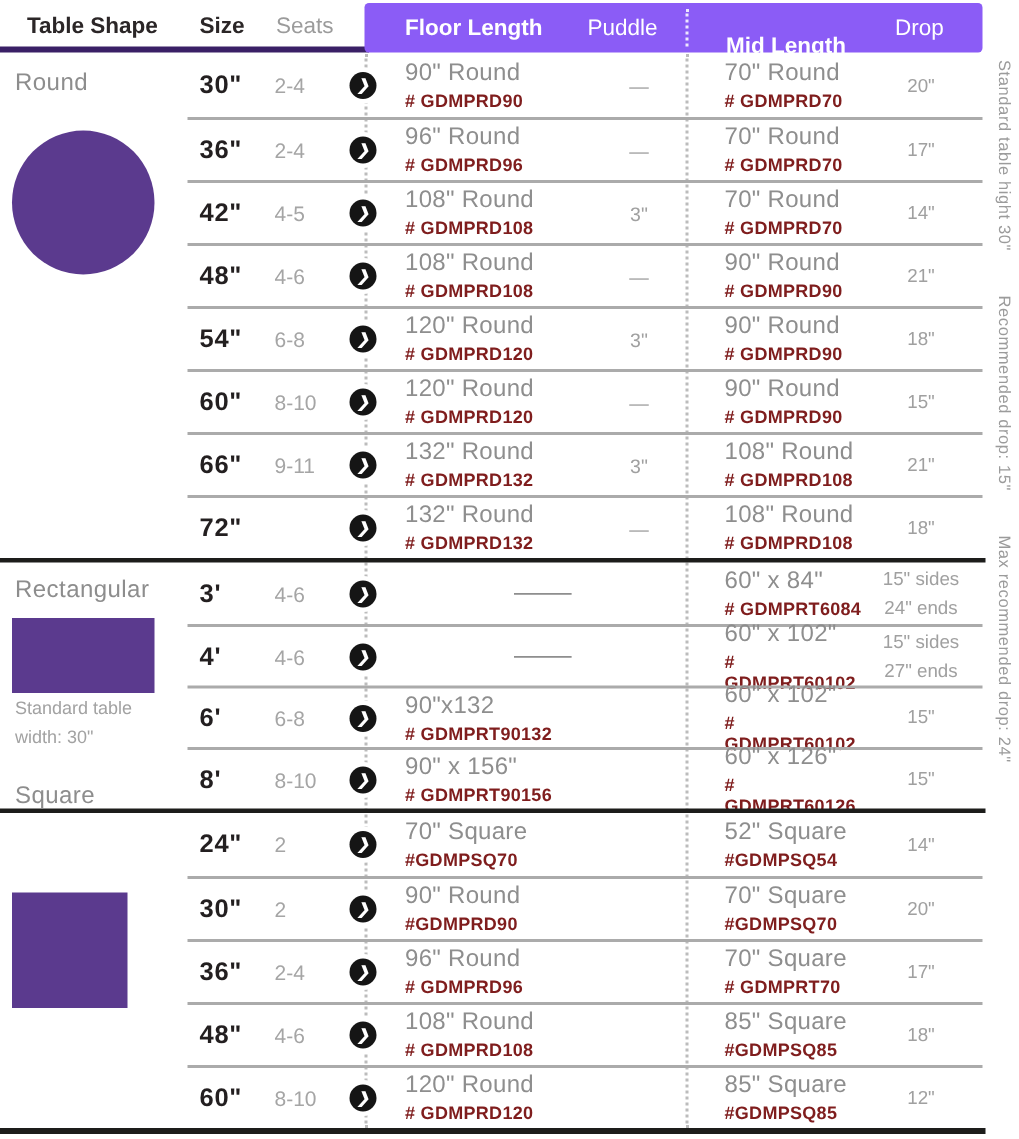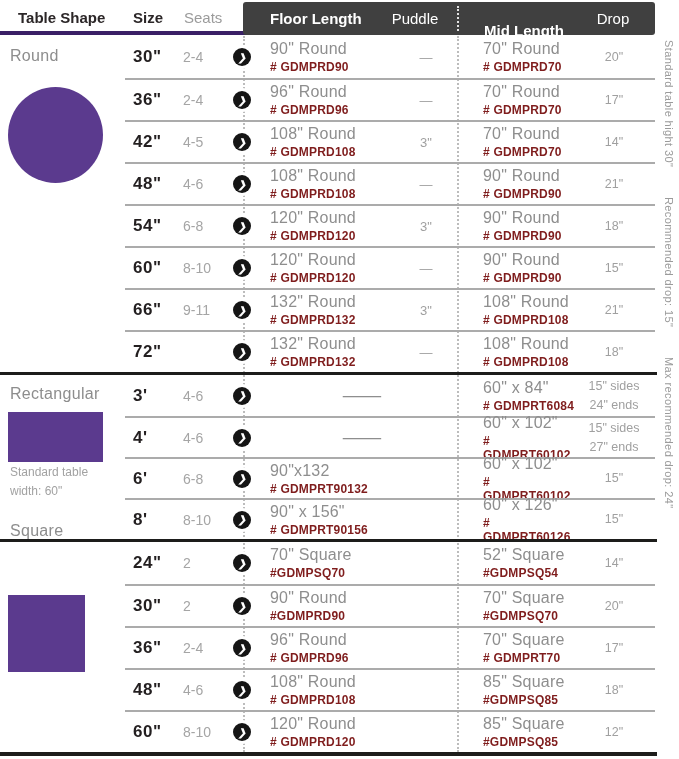--- a/index.html
+++ b/index.html
@@ -5,21 +5,21 @@
   html,body{margin:0;padding:0;background:#fff;}
   .sheet{position:relative;width:679px;height:759px;background:#fff;
          font-family:"Liberation Sans",sans-serif;overflow:hidden;}
 
   
   .hdr-lbl{position:absolute;top:9px;font-size:15px;text-align:right;}
   .lbl-shape{left:18px;font-weight:bold;color:#2b2627;}
   .lbl-size{left:133px;font-weight:bold;color:#2b2627;}
   .lbl-seats{left:184px;color:#9b9b9b;}
   .hdr-underline{position:absolute;left:0;top:31px;width:246px;height:4px;background:#3a2066;}
-  .band{position:absolute;left:243px;top:2px;width:412px;height:33px;background:#404040;
+  .band{position:absolute;left:243px;top:2px;width:412px;height:33px;background:#8b5cf6;
         border-radius:3px;color:#fff;}
   .band .blbl{position:absolute;top:8px;font-size:15px;color:#fff;}
   .b-floor{left:27px;font-weight:bold;}
   .b-puddle{left:137px;width:70px;text-align:center;}
   .b-mid{left:241px;font-weight:bold;margin-top:12px;}
   .b-drop{left:340px;width:60px;text-align:center;}
   .band-dot{position:absolute;left:214px;top:4px;height:25px;border-left:2px dotted rgba(255,255,255,.85);}
 
   
   .vdot{position:absolute;top:36px;height:716px;border-left:2px dotted #bcbcbc;}
@@ -89,21 +89,21 @@
   </div>
 
   <div class="vdot vdot1"></div>
   <div class="vdot vdot2"></div>
 
   <span class="secLabel lab-round">Round</span>
   <div class="shape shape-circle"></div>
   <span class="secLabel lab-rect">Rectangular</span>
   <div class="shape shape-rect"></div>
   <span class="shapeNote">Standard table
-width: 60"</span>
+width: 30"</span>
   <span class="secLabel lab-square">Square</span>
   <div class="shape shape-square"></div>
 
   <div class="sec sec-round">
     <div class="rows">
       <div class="row">
         <span class="c sz">30"</span>
         <span class="c st">2-4</span>
         <span class="c ar">
             <i class="arrow">❯</i>

